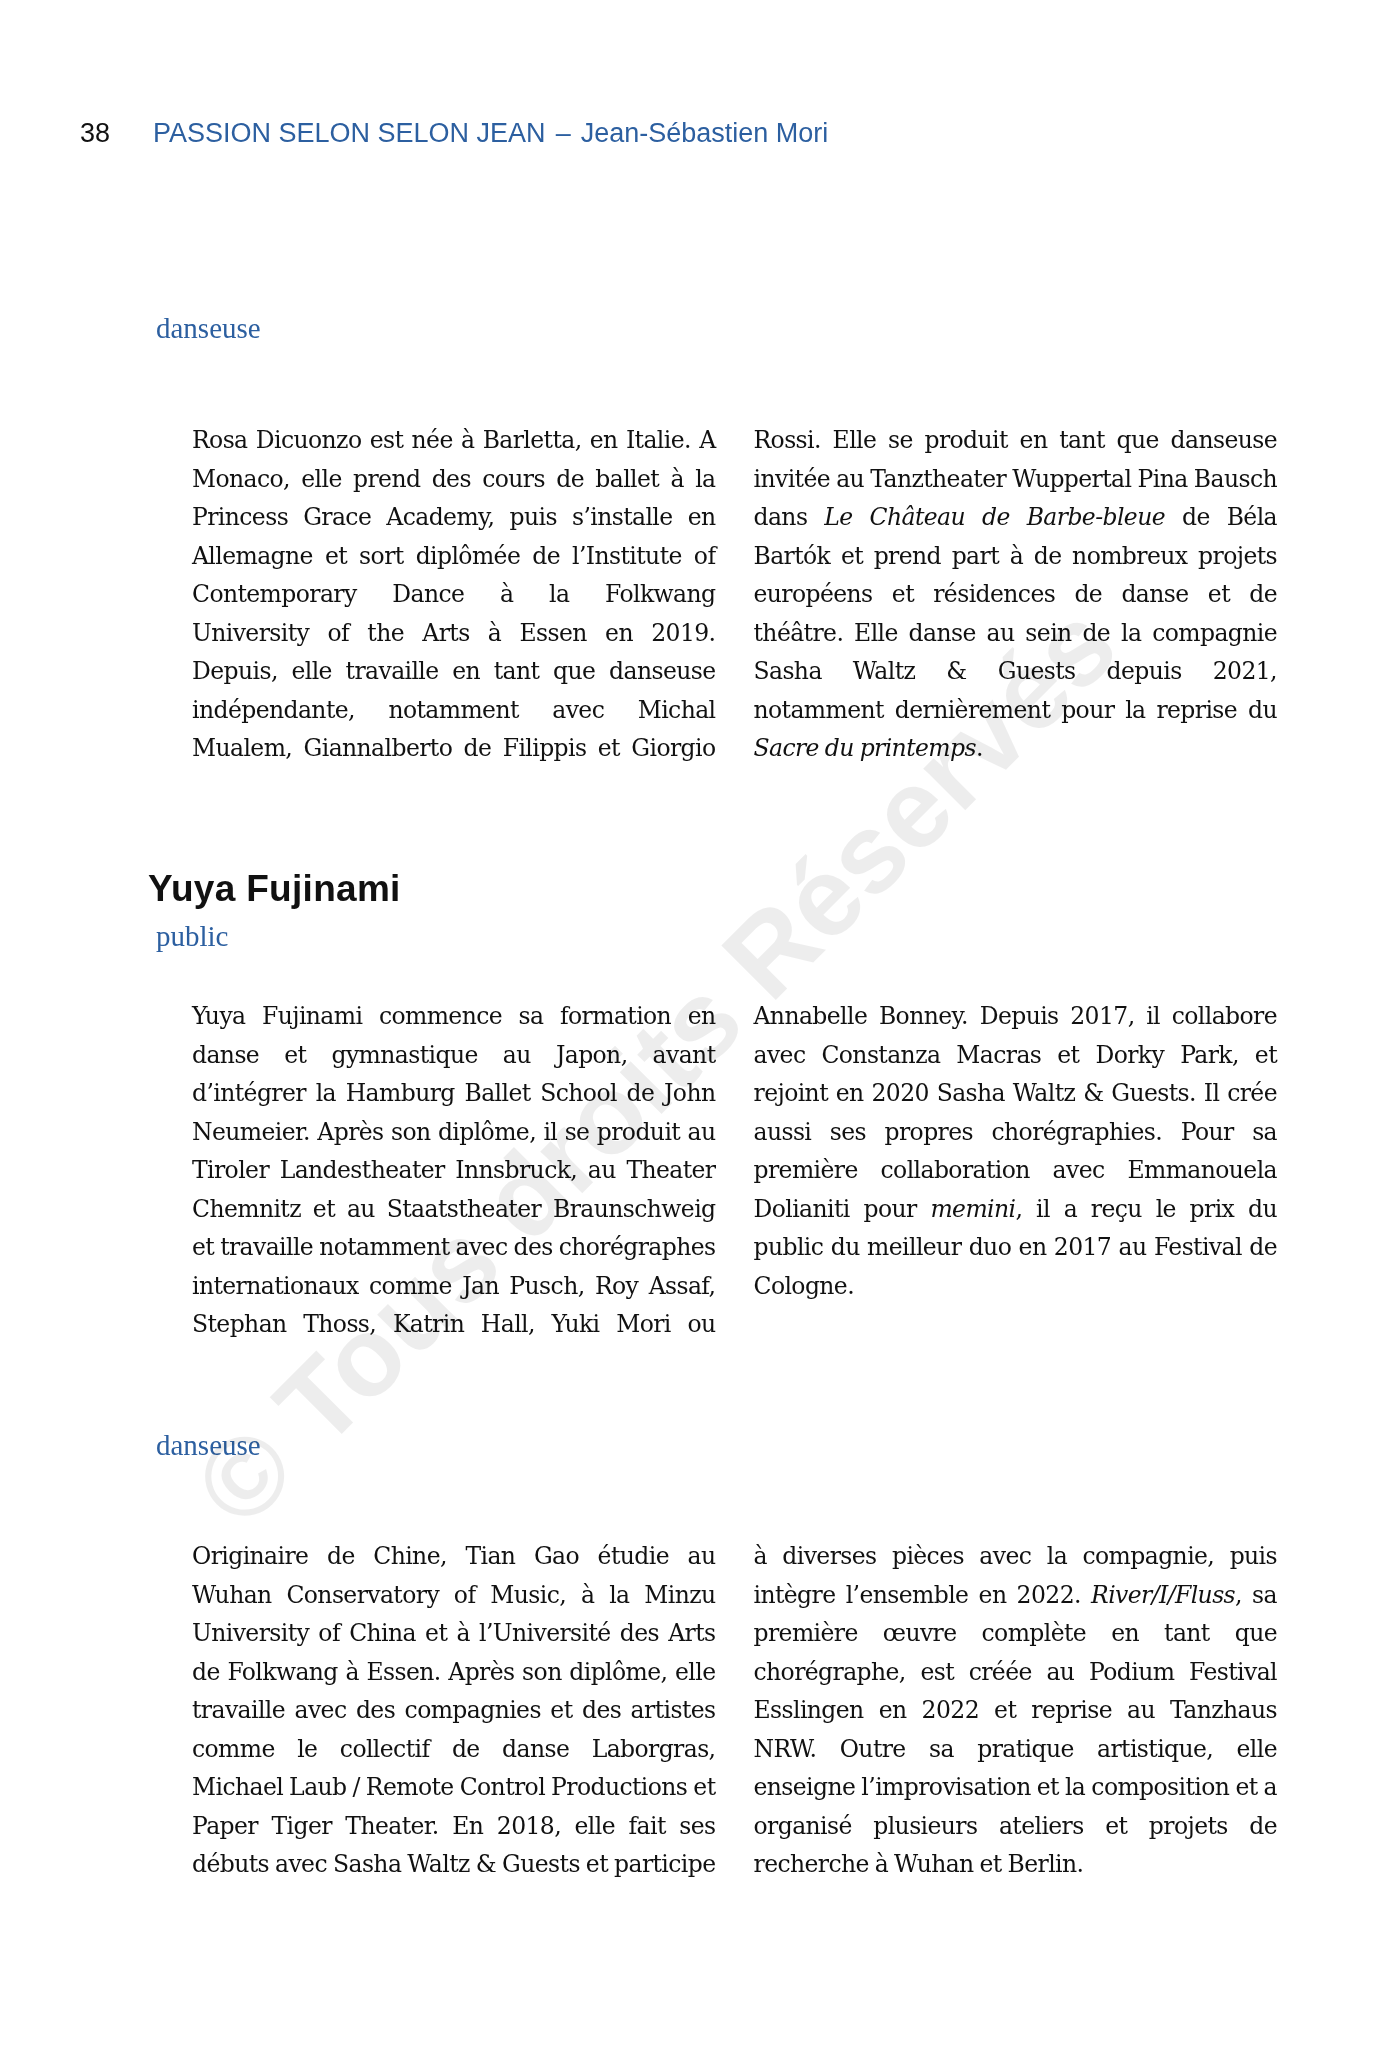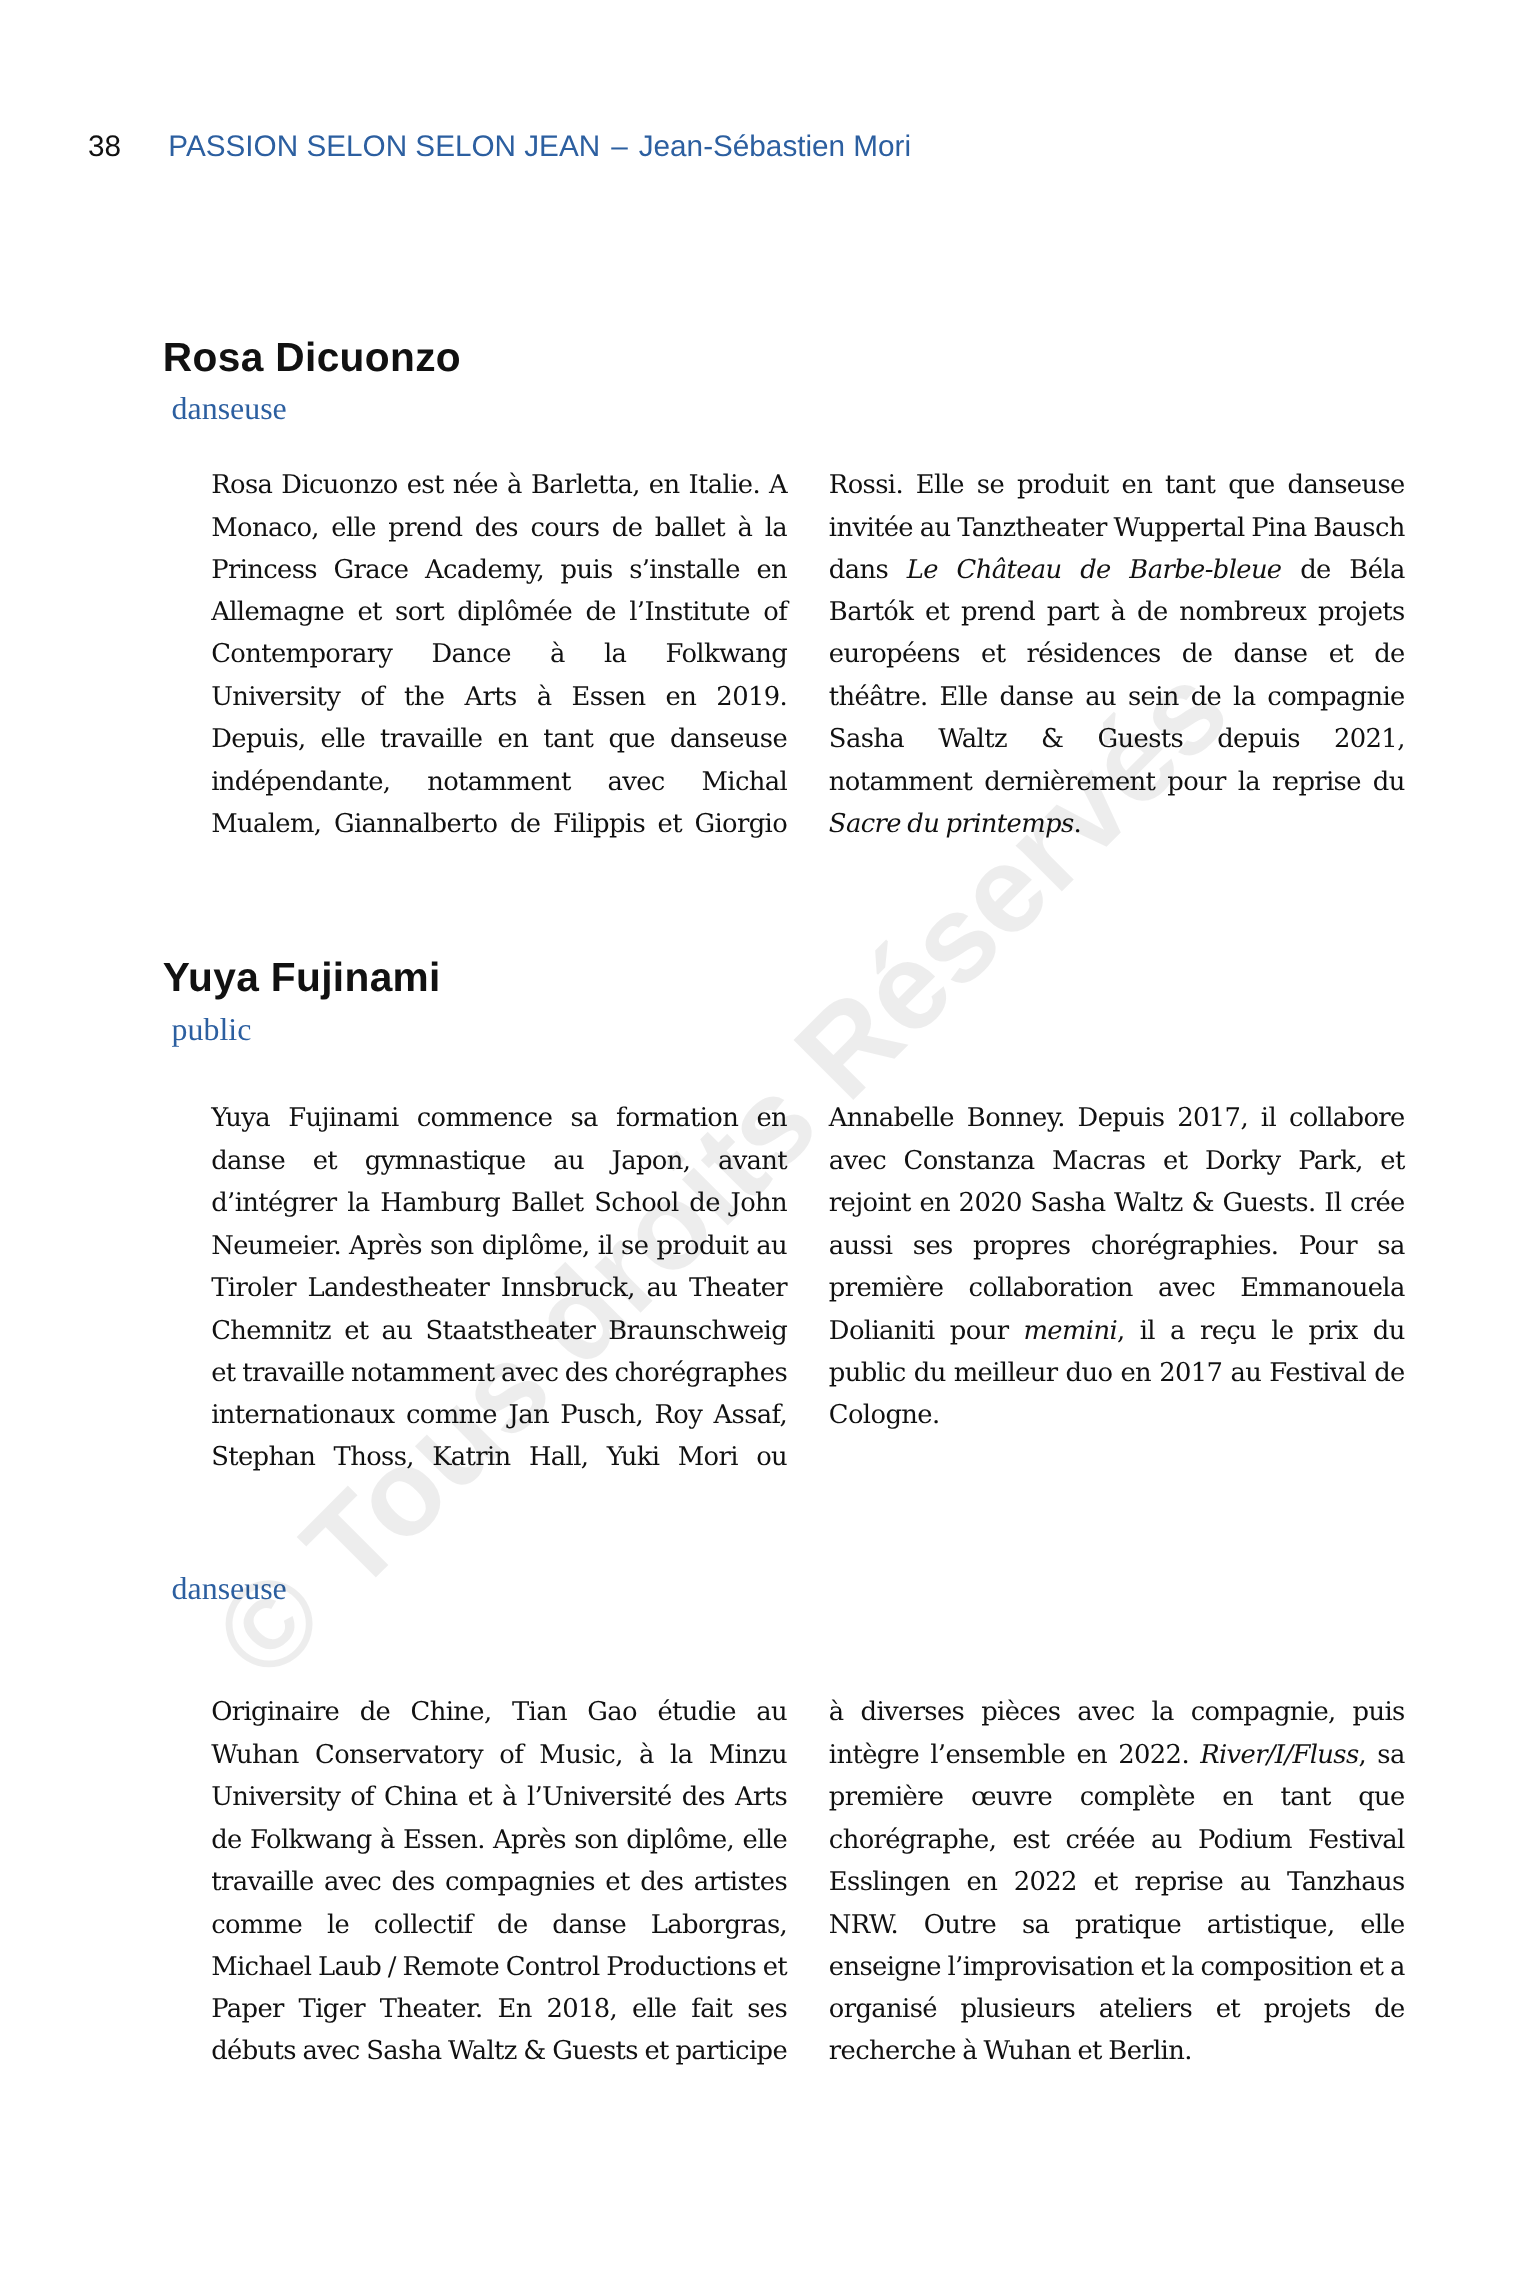--- a/index.html
+++ b/index.html
@@ -105,21 +105,20 @@
     }
   </style>
 </head>
 <body>
 
 <div class="running-header">
   <span class="page-number">38</span><span class="header-title">PASSION SELON SELON JEAN</span><span class="header-sep">–</span><span class="header-composer">Jean-Sébastien Mori</span>
 </div>
 
 <div class="section" id="sec-rosa">
-  <h2 class="artist-name">Rosa Dicuonzo</h2>
   <p class="artist-role">danseuse</p>
   <div class="bio"><span>Rosa Dicuonzo est née à Barletta, en Italie. A Monaco, elle prend des cours de ballet à la Princess Grace Academy, puis s’installe en Allemagne et sort diplômée de l’Institute of Contemporary Dance à la Folkwang University of the Arts à Essen en 2019. Depuis, elle travaille en tant que danseuse indépendante, notamment avec Michal Mualem, Giannalberto de Filippis et Giorgio Rossi. Elle se produit en tant que danseuse invitée au Tanztheater Wuppertal Pina Bausch dans </span><em>Le Château de Barbe-bleue</em><span> de Béla Bartók et prend part à de nombreux projets européens et résidences de danse et de théâtre. Elle danse au sein de la compagnie Sasha Waltz &amp; Guests depuis 2021, notamment dernièrement pour la reprise du </span><em>Sacre du printemps</em><span>.</span></div>
 </div>
 
 <div class="section" id="sec-yuya">
   <h2 class="artist-name">Yuya Fujinami</h2>
   <p class="artist-role">public</p>
   <div class="bio"><span>Yuya Fujinami commence sa formation en danse et gymnastique au Japon, avant d’intégrer la Hamburg Ballet School de John Neumeier. Après son diplôme, il se produit au Tiroler Landestheater Innsbruck, au Theater Chemnitz et au Staatstheater Braunschweig et travaille notamment avec des chorégraphes internationaux comme Jan Pusch, Roy Assaf, Stephan Thoss, Katrin Hall, Yuki Mori ou Annabelle Bonney. Depuis 2017, il collabore avec Constanza Macras et Dorky Park, et rejoint en 2020 Sasha Waltz &amp; Guests. Il crée aussi ses propres chorégraphies. Pour sa première collaboration avec Emmanouela Dolianiti pour </span><em>memini</em><span>, il a reçu le prix du public du meilleur duo en 2017 au Festival de Cologne.</span></div>
 </div>
 

